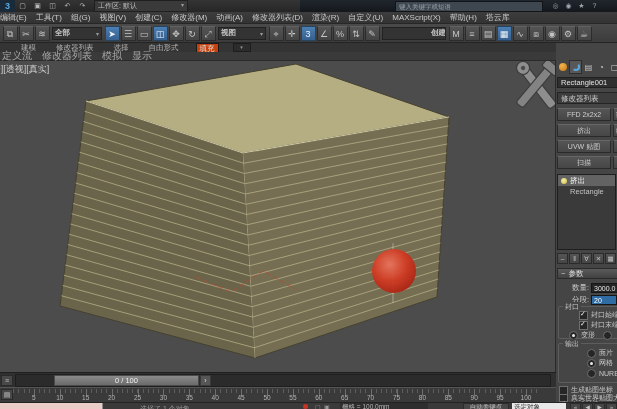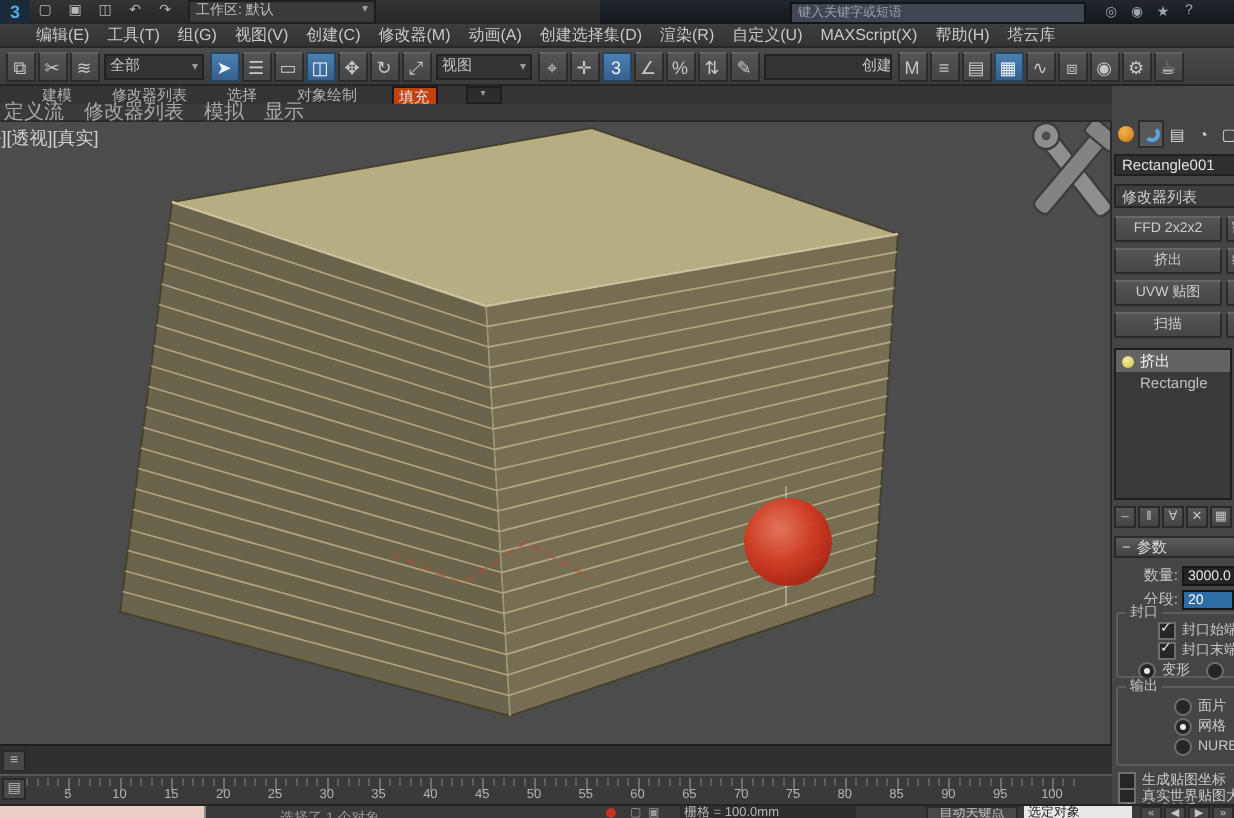--- a/index.html
+++ b/index.html
@@ -13,27 +13,27 @@
   .abs{position:absolute;}
   
   #titlebar{left:0;top:0;width:617px;height:12px;background:linear-gradient(#343434,#262626);display:flex;align-items:center;}
   #app-logo{width:15px;height:12px;background:#1b2a38;color:#57a8e0;font-size:9px;font-weight:bold;text-align:center;line-height:12px;}
   .qat-icon{width:13px;height:10px;font-size:7px;line-height:10px;text-align:center;color:#b9b9b9;margin:0 1px;}
   #workspace-dd{height:10px;width:86px;margin-left:4px;background:#3a3a3a;border:1px solid #1f1f1f;color:#bdbdbd;font-size:7px;line-height:9px;padding:0 3px;display:flex;justify-content:space-between;}
   #title-search-zone{position:absolute;left:300px;top:0;width:317px;height:12px;background:linear-gradient(#20262d,#14181d);display:flex;align-items:center;}
   #search-field{margin-left:95px;width:140px;height:9px;background:#3e4650;border:1px solid #11151a;color:#99a2ab;font-size:6.5px;line-height:9px;padding:0 3px;overflow:hidden;white-space:nowrap;}
   .tr-icon{width:13px;font-size:7px;color:#9fa8b0;text-align:center;}
   
-  #menubar{left:0;top:12px;width:617px;height:12px;background:linear-gradient(#3d3d3d,#333);display:flex;align-items:center;padding-left:18px;box-sizing:border-box;border-bottom:1px solid #272727;}
+  #menubar{left:0;top:12px;width:617px;height:12px;background:linear-gradient(#3d3d3d,#333);display:flex;align-items:center;box-sizing:border-box;border-bottom:1px solid #272727;}
   .menu-item{color:#c9c9c9;font-size:8px;margin-right:9px;white-space:nowrap;}
   
   #toolbar{left:0;top:24px;width:617px;height:19px;background:linear-gradient(#4a4a4a,#3c3c3c);display:flex;align-items:center;padding-left:2px;box-sizing:border-box;border-bottom:1px solid #242424;}
   .tb-btn{width:15px;height:15px;margin:0 .5px;background:linear-gradient(#545454,#444);border:1px solid #2c2c2c;border-top-color:#616161;color:#c6c6c6;font-size:9px;line-height:14px;text-align:center;box-sizing:border-box;overflow:hidden;}
   .tb-btn.act{background:linear-gradient(#4b7fb4,#35608e);border-color:#24445f;color:#eef4fa;}
-  .tb-dd{height:13px;margin:0 2px;background:#333;border:1px solid #222;color:#c4c4c4;font-size:7.5px;display:flex;align-items:center;justify-content:space-between;padding:0 2px;box-sizing:border-box;white-space:nowrap;overflow:hidden;}
+  .tb-dd{height:13px;margin:0 2px;background:#333;border:1px solid #222;color:#c4c4c4;font-size:7.5px;display:flex;align-items:center;justify-content:space-between;padding:0 2px;box-sizing:border-box;white-space:nowrap;overflow:hidden;font-weight:bold;}
   .dd-arrow{color:#9a9a9a;font-size:6px;margin-left:2px;}
   
   #ribbon-tabs{left:0;top:43px;width:617px;height:9px;background:#343434;display:flex;align-items:center;padding-left:18px;box-sizing:border-box;}
   .rtab{color:#b2b2b2;font-size:7.5px;line-height:9px;margin-right:14px;white-space:nowrap;padding:0 3px;}
   .rtab.act{background:#c2410c;color:#e4e4e4;border:1px solid #1a1a1a;border-bottom:none;}
   #ribbon-min{width:16px;height:7px;background:#2c2c2c;border:1px solid #1d1d1d;color:#9a9a9a;font-size:5px;line-height:6px;text-align:center;}
   #ribbon-sub{left:0;top:52px;width:617px;height:9px;background:#3a3a3a;border-bottom:1px solid #2a2a2a;display:flex;align-items:center;padding-left:2px;box-sizing:border-box;}
   .rpanel{color:#a6a6a6;font-size:10px;margin-right:10px;white-space:nowrap;}
   
   #viewport{left:0;top:61px;width:556px;height:311px;background:#4c4c4c;overflow:hidden;border-right:1px solid #2a2a2a;box-sizing:border-box;}
@@ -123,21 +123,21 @@
 </div>
 
 <div id="menubar" class="abs">
     <span class="menu-item">编辑(E)</span>
     <span class="menu-item">工具(T)</span>
     <span class="menu-item">组(G)</span>
     <span class="menu-item">视图(V)</span>
     <span class="menu-item">创建(C)</span>
     <span class="menu-item">修改器(M)</span>
     <span class="menu-item">动画(A)</span>
-    <span class="menu-item">创建选择集(D)</span>
+    <span class="menu-item">修改器列表(D)</span>
     <span class="menu-item">渲染(R)</span>
     <span class="menu-item">自定义(U)</span>
     <span class="menu-item">MAXScript(X)</span>
     <span class="menu-item">帮助(H)</span>
     <span class="menu-item">塔云库</span>
   </div>
 
 <div id="toolbar" class="abs">
     <span class="tb-btn">⧉</span>
     <span class="tb-btn">✂</span>
@@ -176,21 +176,21 @@
     <span class="tb-btn">⧈</span>
     <span class="tb-btn">◉</span>
     <span class="tb-btn">⚙</span>
     <span class="tb-btn">☕</span>
   </div>
 
 <div id="ribbon-tabs" class="abs">
     <span class="rtab">建模</span>
     <span class="rtab">修改器列表</span>
     <span class="rtab">选择</span>
-    <span class="rtab">对象绘制</span>
+    <span class="rtab">自由形式</span>
     <span class="rtab act">填充</span>
     <span id="ribbon-min">▾</span>
   </div>
 <div id="ribbon-sub" class="abs">
     <span class="rpanel">定义流</span>
     <span class="rpanel">修改器列表</span>
     <span class="rpanel">模拟</span>
     <span class="rpanel">显示</span>
   </div>
 
@@ -377,20 +377,24 @@
     <span>真实世界贴图大小</span>
   </div>
   <div class="cbrow" style="position:absolute;left:3px;top:357px;width:120px;">
     <span class="cb on"></span>
     <span>生成材质 ID</span>
   </div>
 </div>
 
 <div id="timeline" class="abs">
   <div id="tl-minibtn">≡</div>
+  <div id="tl-track">
+    <div id="tl-handle">0 / 100</div>
+    <div id="tl-next">›</div>
+  </div>
 </div>
 
 <div id="ruler" class="abs">
   <div id="ticks-minor"></div>
   <div id="ticks-major"></div>
   <div id="frame-numbers">
       <span class="rn" style="left: 33.9px;">5</span>
       <span class="rn" style="left: 59.8px;">10</span>
       <span class="rn" style="left: 85.7px;">15</span>
       <span class="rn" style="left: 111.6px;">20</span>

